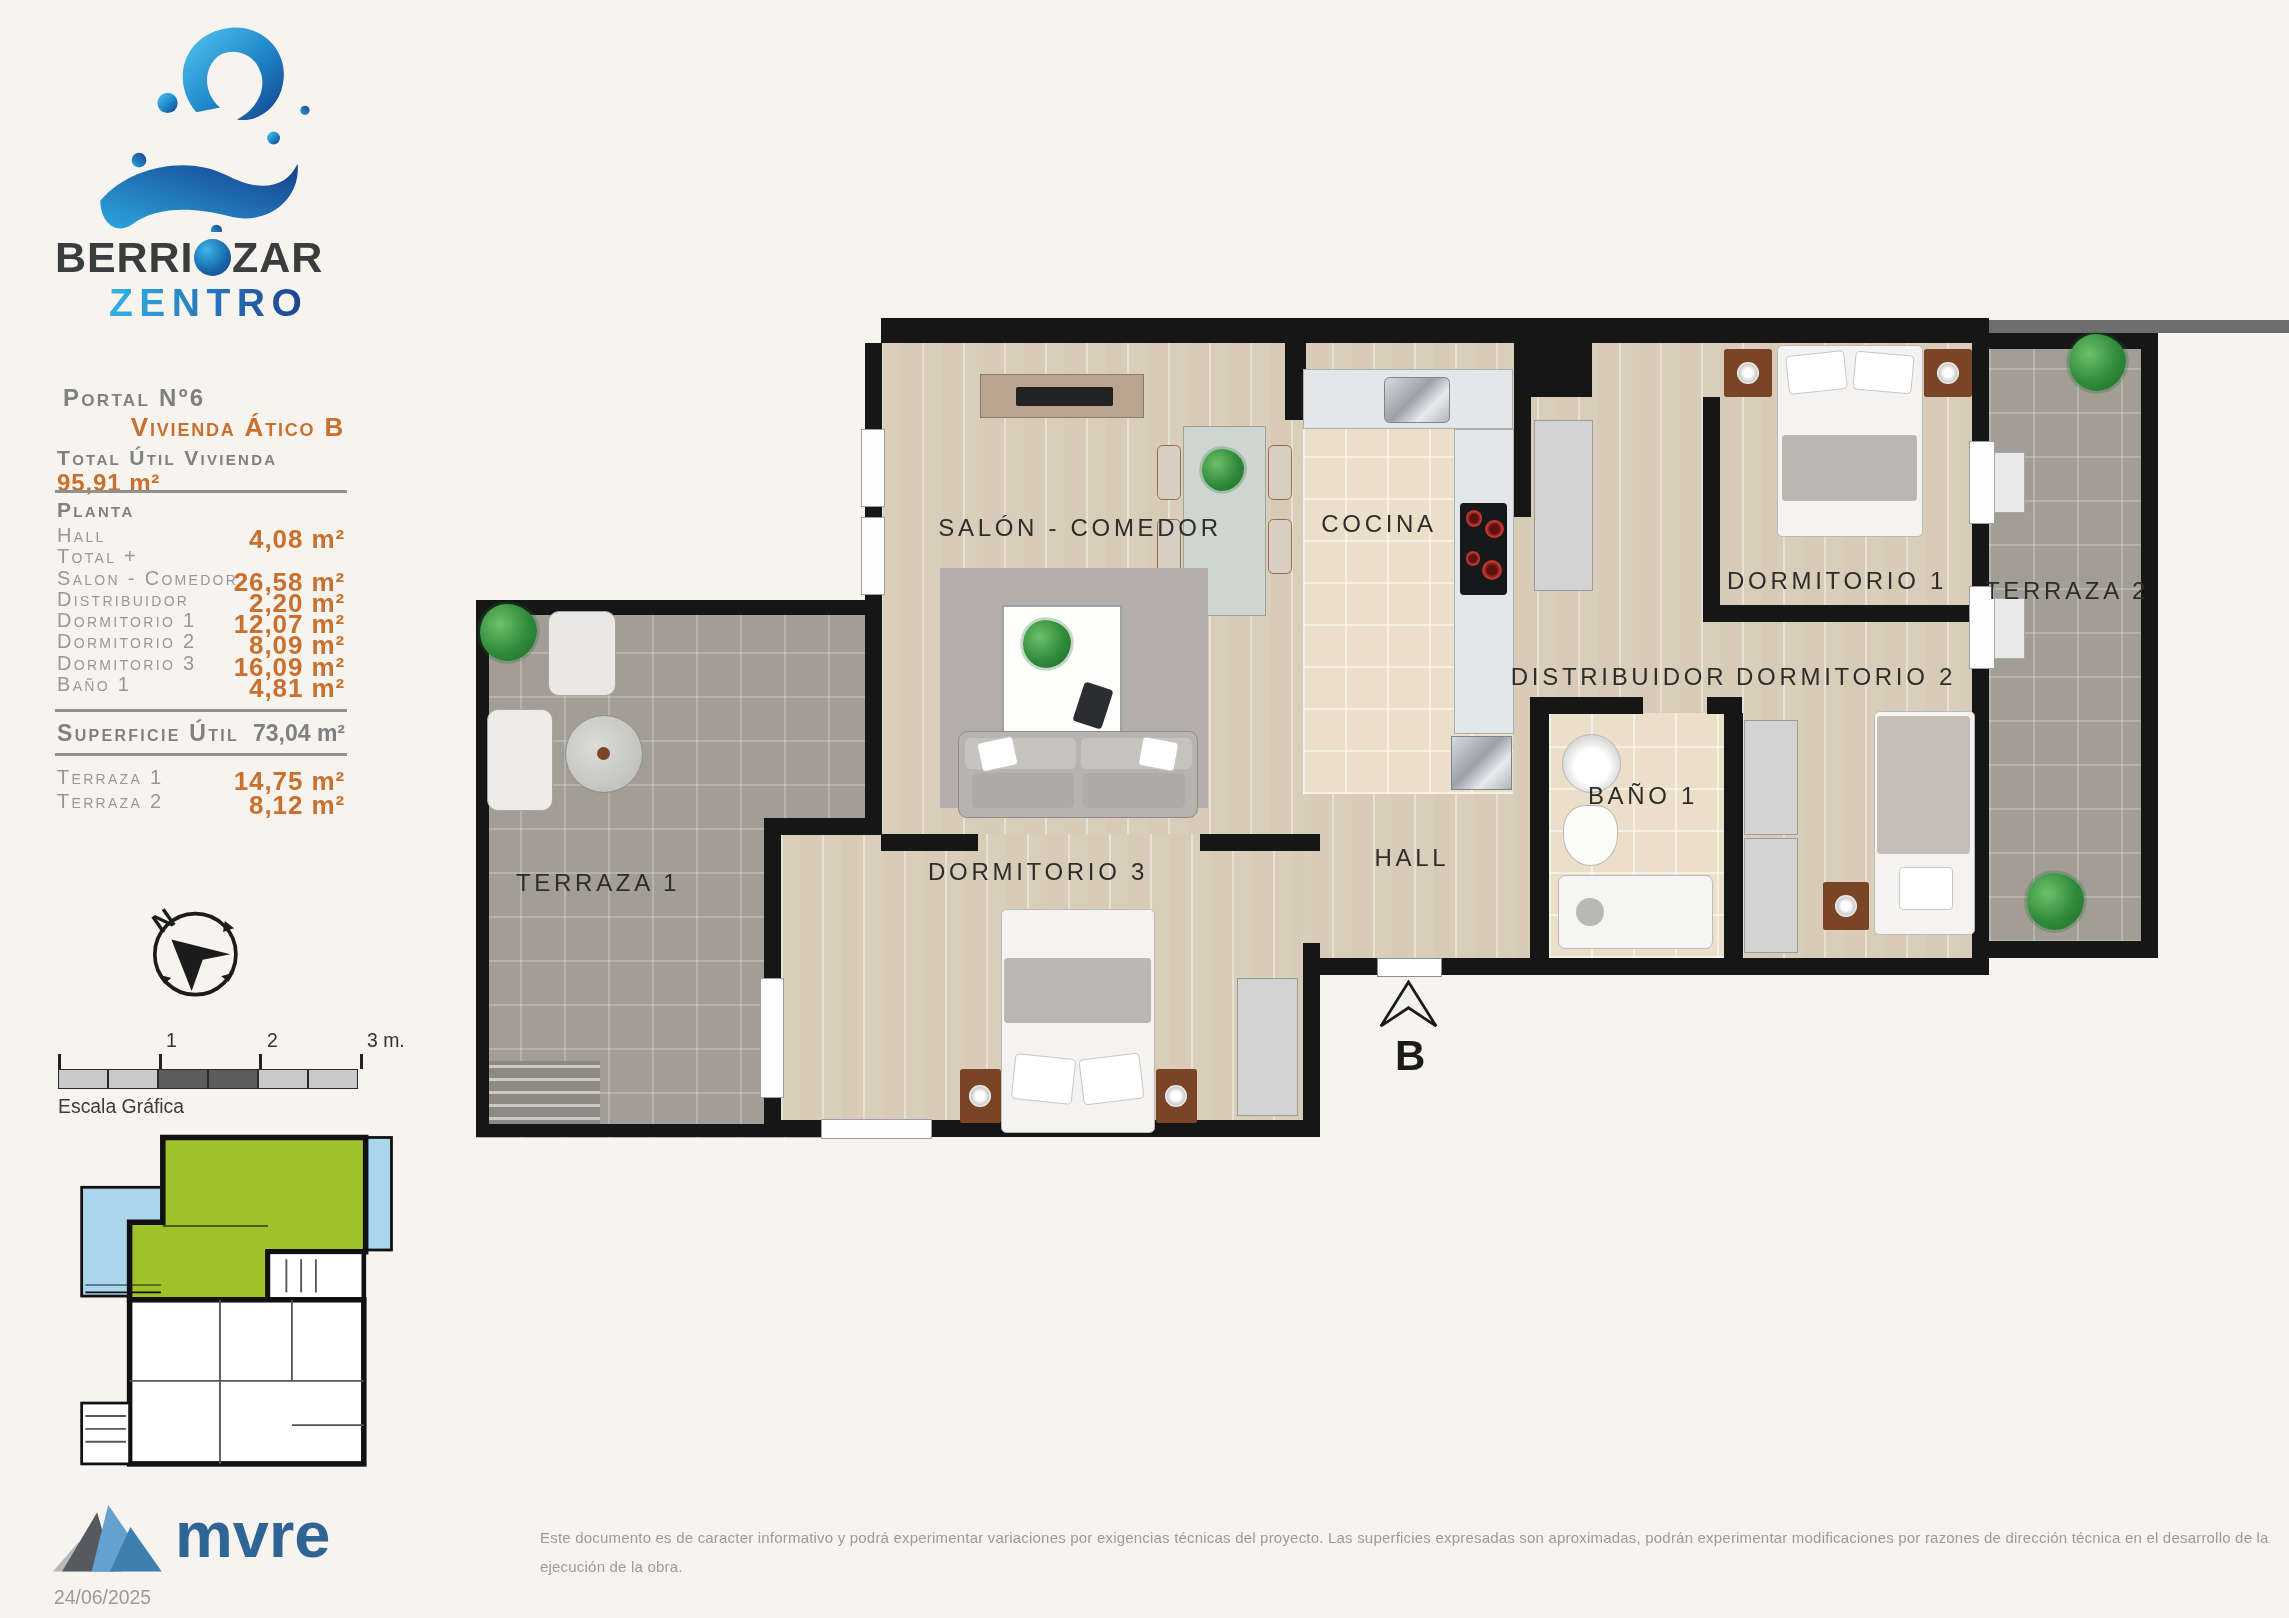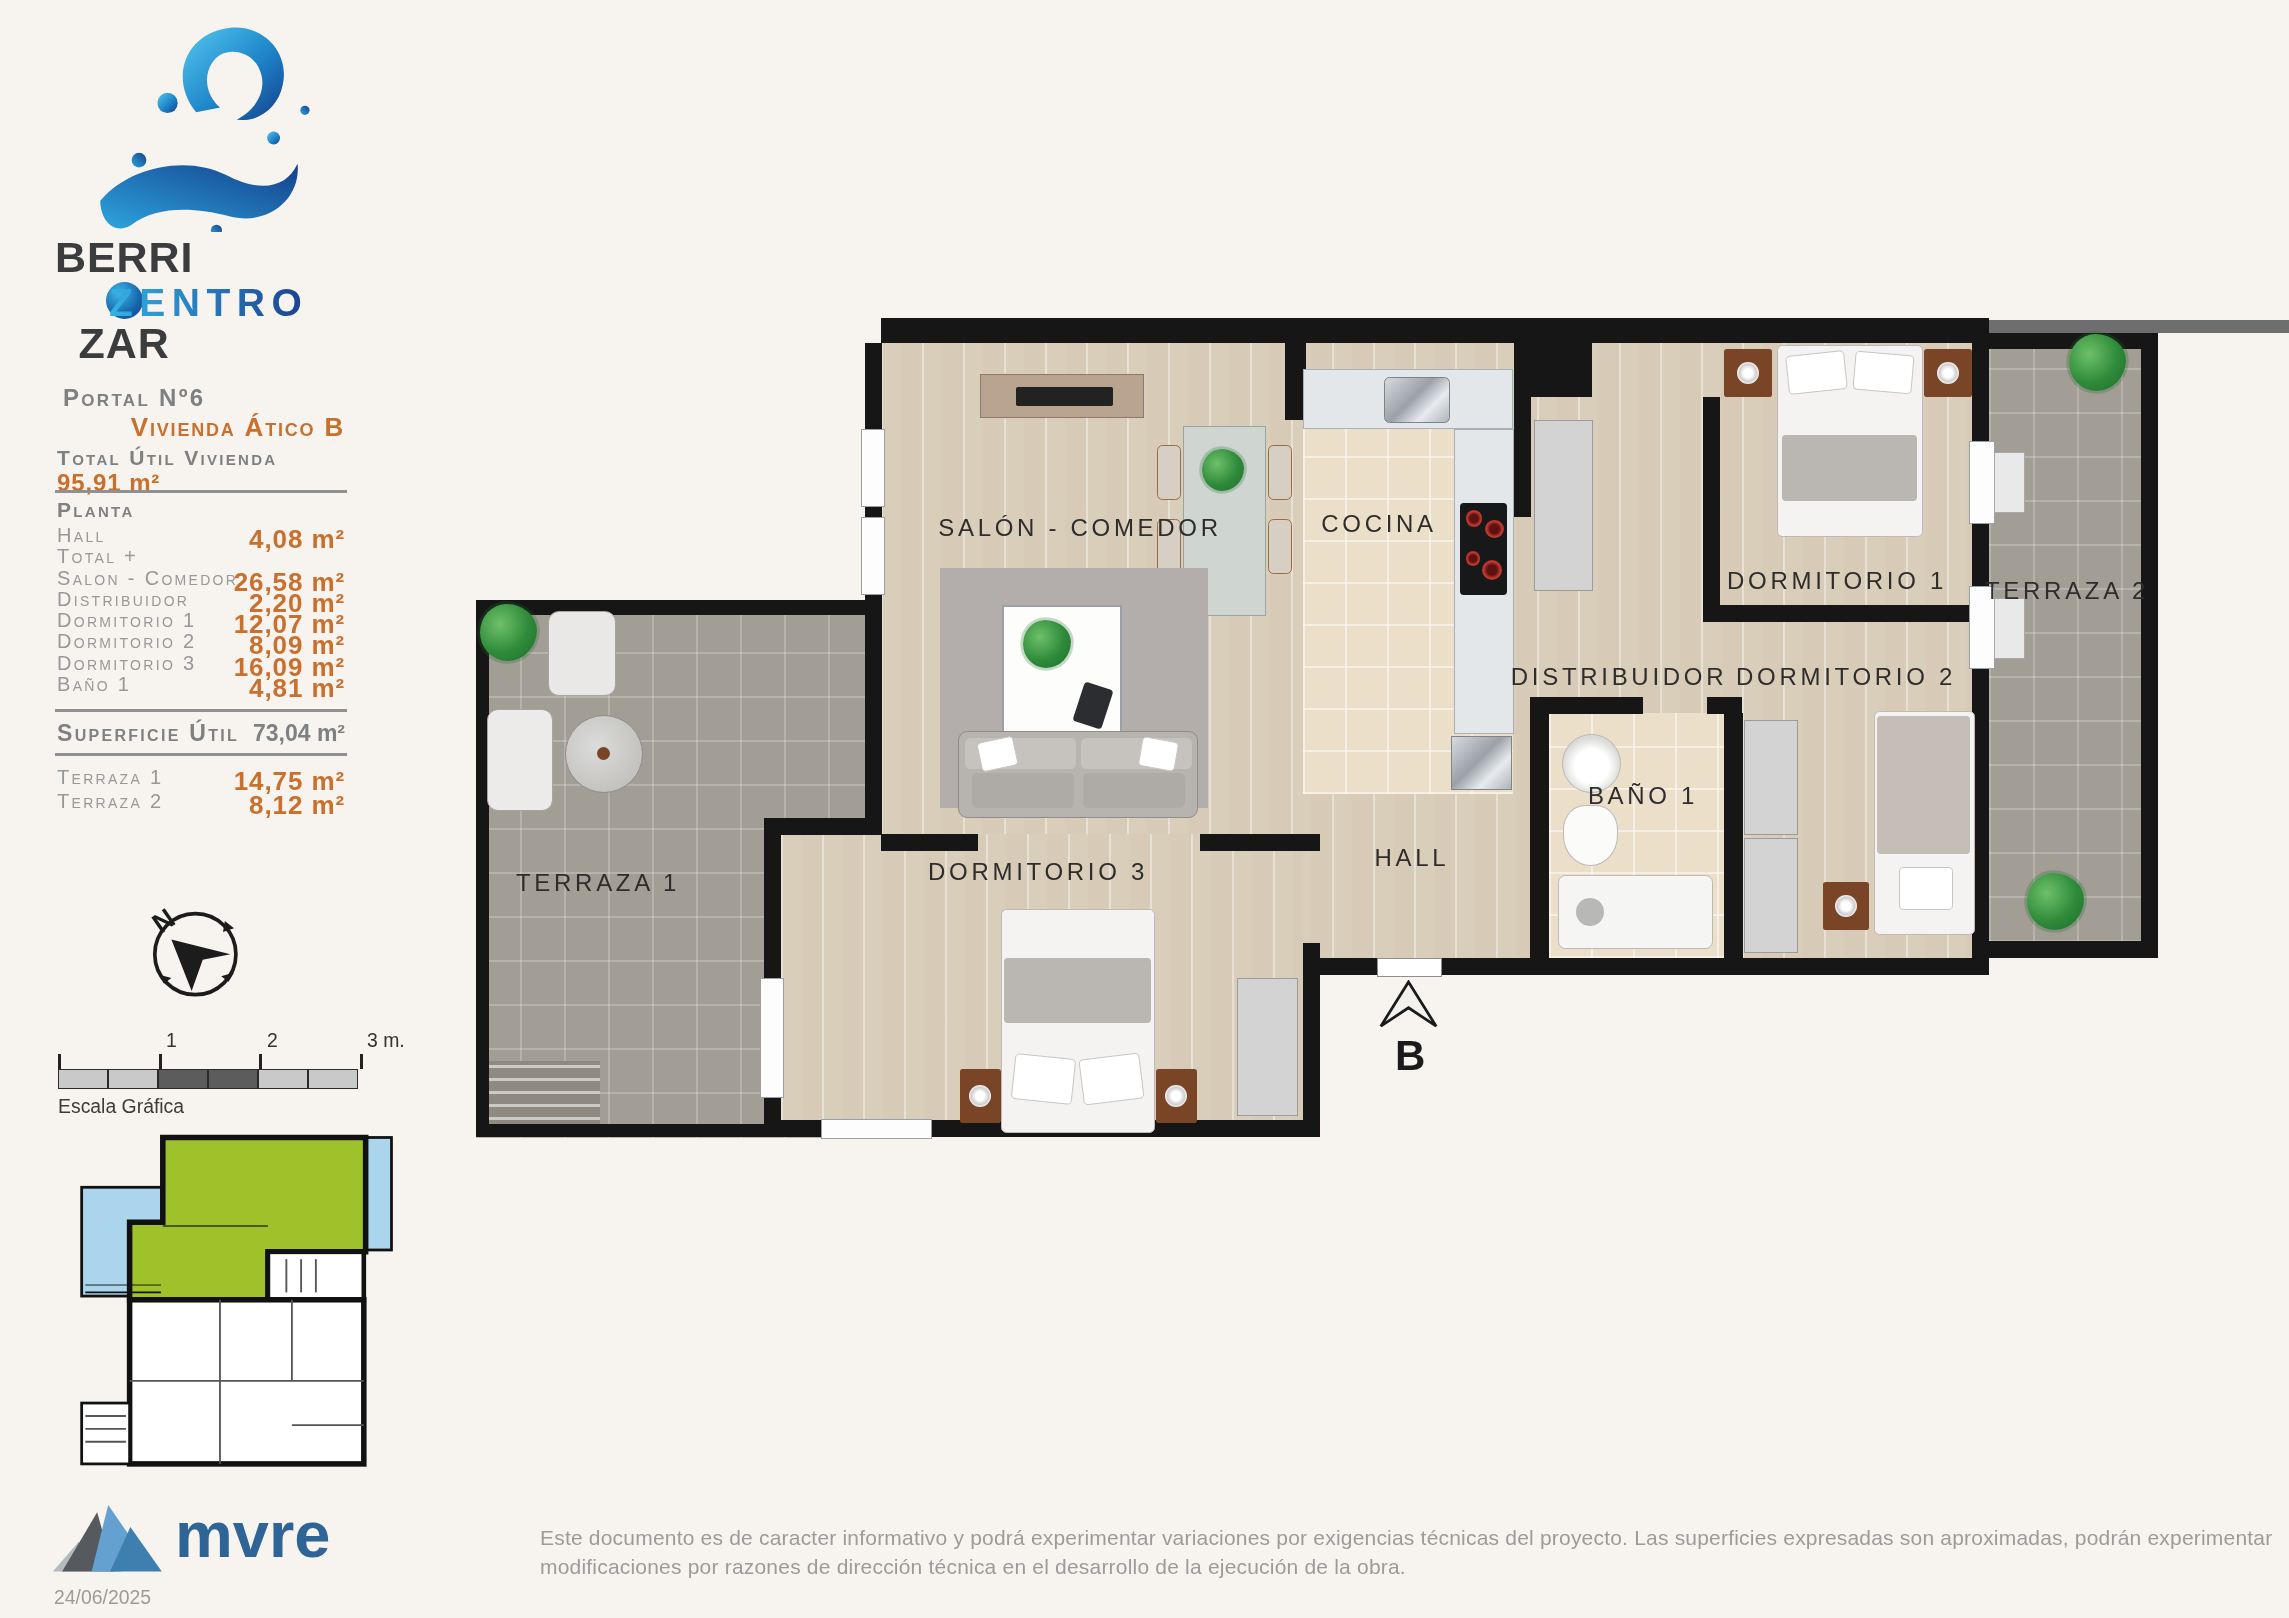--- a/index.html
+++ b/index.html
@@ -35,21 +35,21 @@
   .disc{background:radial-gradient(circle,#fff 0 28%,#cfcfcf 55%,#fff 75%,#e8e8e8);border-radius:50%;}
   .sofa{background:#b7b3ae;border:0.9px solid #8f8c88;border-radius:9.2px;}
   .rug{background:#b3aeab;}
   .plant{border-radius:46% 54% 52% 48%/50% 46% 54% 50%;background:radial-gradient(circle at 35% 35%,#6fc06a,#2e8b3a 55%,#1f6b2a);box-shadow:0 0 0 2.8px rgba(31,107,42,.25);}
   .counter{background:#e4e7ea;border:0.9px solid #aab0b6;box-sizing:border-box;}
   .steel{background:linear-gradient(135deg,#d7dbde,#9aa1a7 45%,#e8ebee 70%,#aeb4b9);border:0.9px solid #7d848a;box-sizing:border-box;}
   .hob{background:#17181a;border-radius:3.7px;}
   .burner{position:absolute;border-radius:50%;background:radial-gradient(circle,#5d1210 0 35%,#c2392f 60%,#7a1d16);}
   
   .mvre-text{font-size:65px;font-weight:800;color:#2f6496;letter-spacing:0px;}
-  .disclaimer{color:#9b9b9b;font-size:21px;line-height:29px;letter-spacing:0.2px;}
+  .disclaimer{color:#9b9b9b;font-size:15px;line-height:29px;letter-spacing:0.2px;}
   .date{color:#9b9b9b;font-size:19.4px;}
   .scale-cell{height:20px;box-sizing:border-box;border:0.9px solid #2a2a2a;float:left;}
   .tick{position:absolute;width:2.8px;height:14.8px;background:#222;}
   .tick-lab{position:absolute;font-size:19.4px;color:#333;}
   .b-letter{font-size:42px;font-weight:800;color:#1b1b1b;}
 </style>
 </head>
 <body>
 
 <div class="abs" style="left:78px;top:20px;width:240px;height:212px;">
@@ -67,21 +67,21 @@
     </defs>
     <path d="M128,100 C100,66 114,20 156,10 C198,0 230,34 222,70 C217,96 194,112 172,108 C196,96 206,72 196,52 C186,31 156,28 145,47 C135,63 140,83 154,95 Z" fill="url(#g1)"></path>
     <path d="M24,196 C58,156 122,148 160,168 C198,188 226,182 238,156 C242,194 206,224 164,213 C122,202 84,203 58,222 C40,234 24,218 24,196 Z" fill="url(#g2)"></path>
     <circle cx="97" cy="90" r="11" fill="url(#g1)"></circle>
     <circle cx="66" cy="152" r="8" fill="url(#g2)"></circle>
     <circle cx="212" cy="128" r="7" fill="url(#g1)"></circle>
     <circle cx="246" cy="98" r="5" fill="url(#g2)"></circle>
     <circle cx="150" cy="228" r="6" fill="url(#g2)"></circle>
   </svg>
 </div>
-<div class="abs brand-line1" style="left:55px;top:233px;flex-direction:column;">
+<div class="abs brand-line1" style="left:55px;top:233px;">
   <span>BERRI</span>
     <span class="o-disc"></span>
     <span>ZAR</span>
 </div>
 <div class="abs brand-line2" style="left:109px;top:281px;">ZENTRO</div>
 
 <div class="abs side-head sc" style="left:63px;top:384px;font-size:24px;">Portal Nº6</div>
 <div class="abs sc" style="left:57px;top:412px;width:288px;text-align:right;font-size:26px;font-weight:bold;color:#c9702e;letter-spacing:1.8px;">Vivienda Ático B</div>
 <div class="abs side-head sc" style="left:57px;top:446px;">Total Útil Vivienda</div>
 <div class="abs val" style="left:57px;top:469px;width:288px;text-align:left;font-size:24px;">95,91 m²</div>

